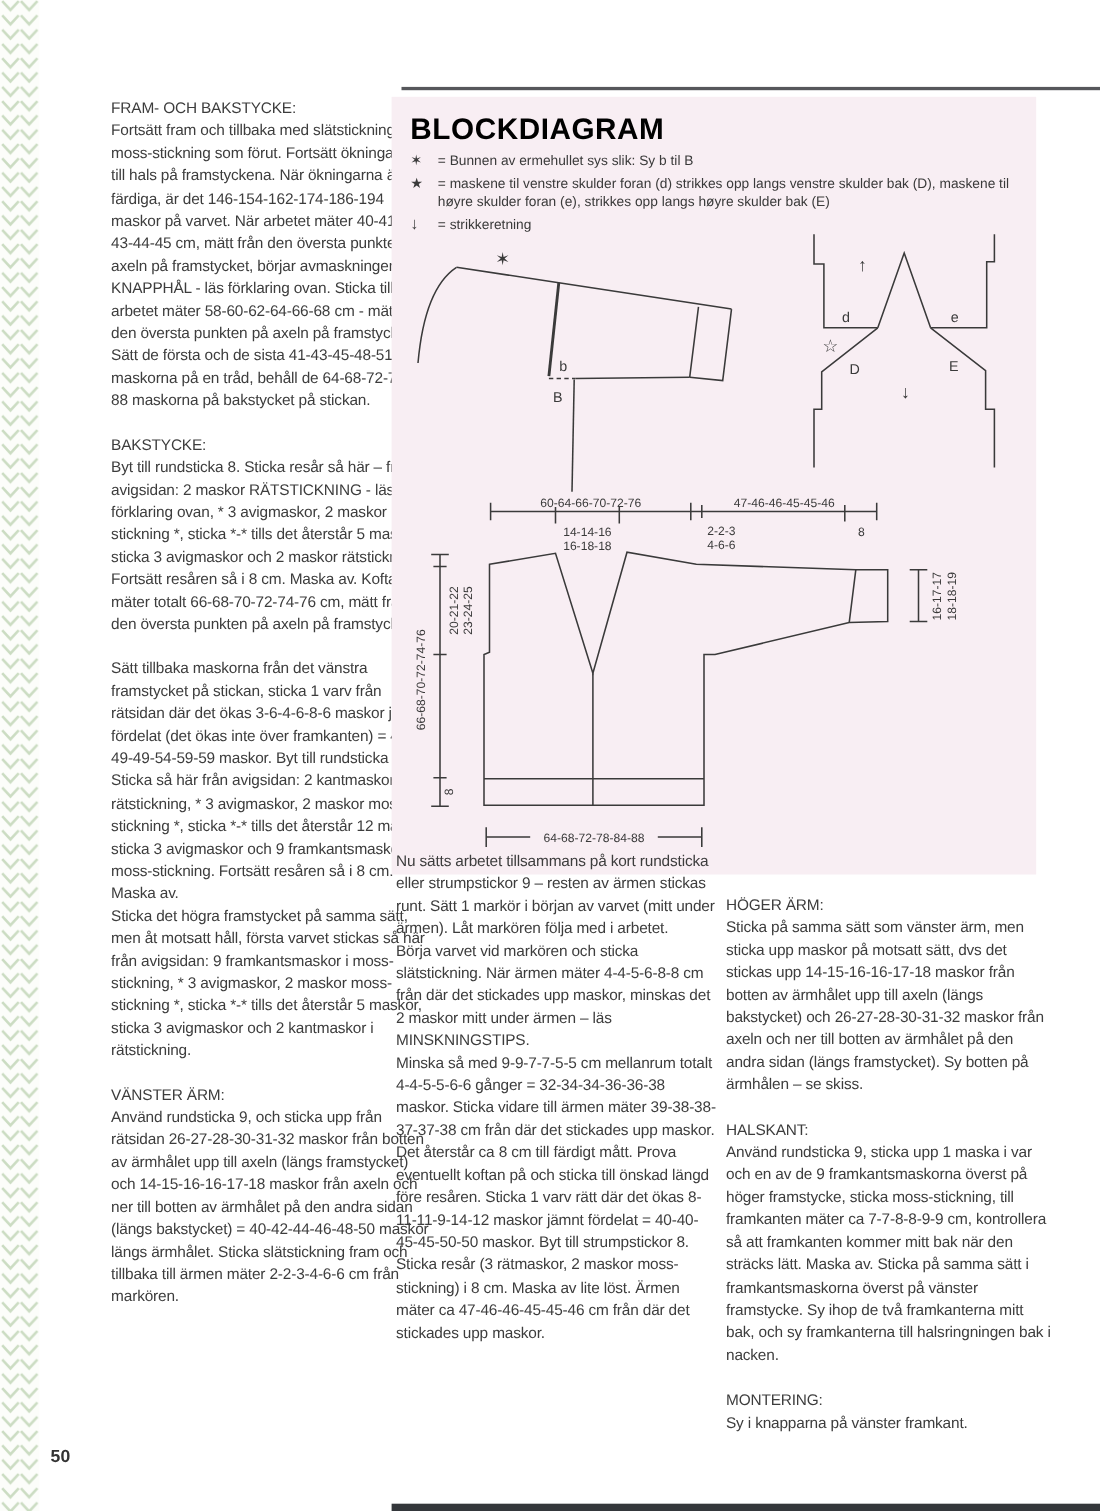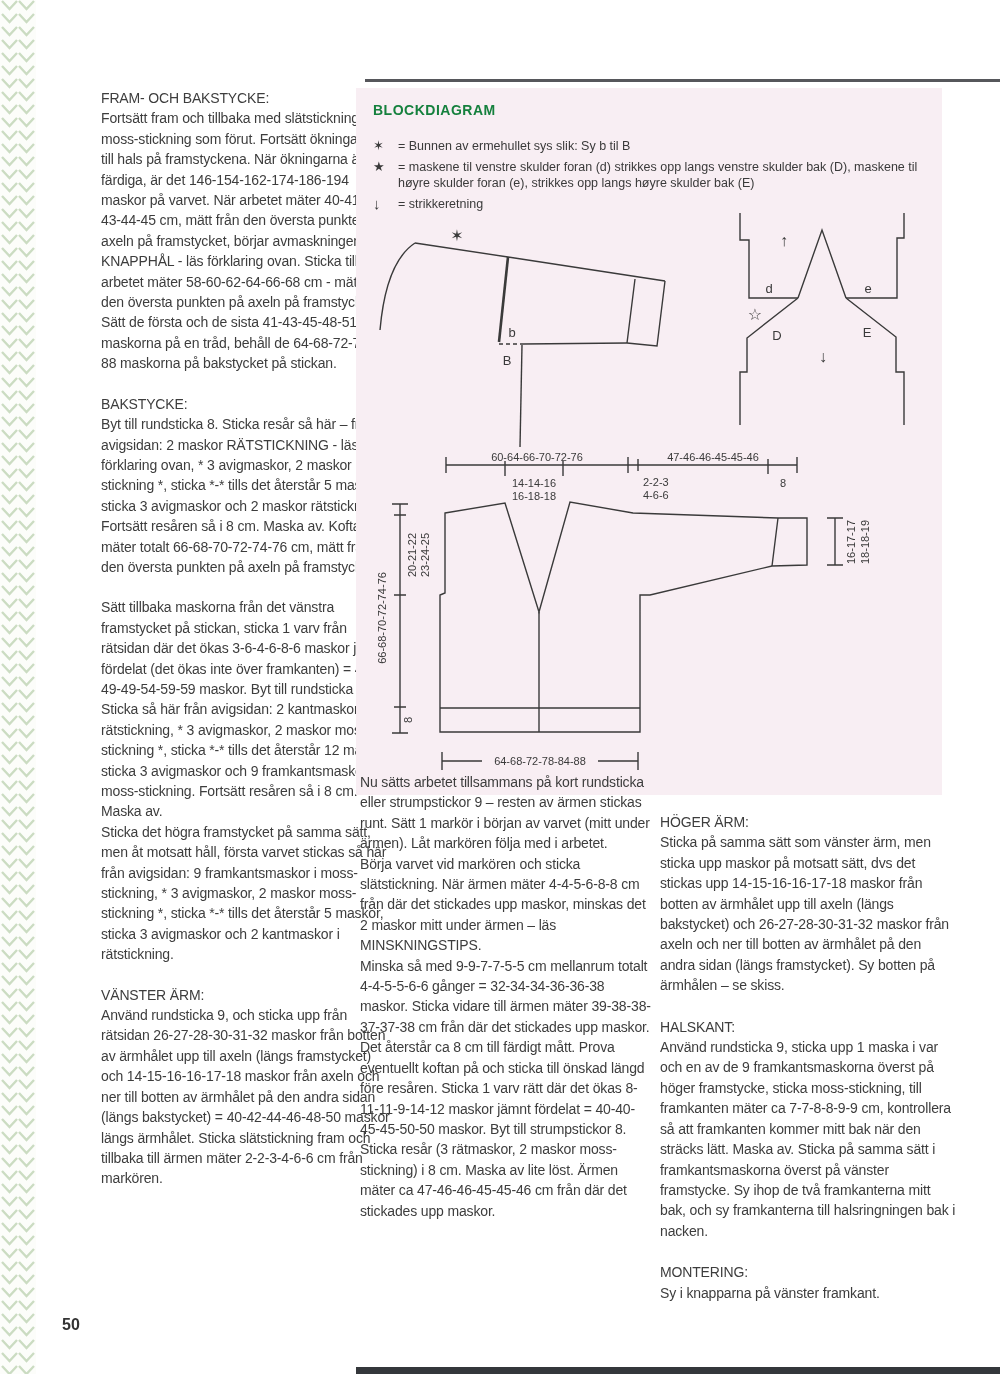--- a/index.html
+++ b/index.html
@@ -17,37 +17,37 @@
   #mid-col{left:360px;top:772px;width:292px;}
   #right-col{left:660px;top:812px;width:298px;}
   #right-col .sec{margin-bottom:21px;}
 
   #pink-box{
     position:absolute;left:356px;top:88px;width:586px;height:707px;
     background:#f8eef3;
   }
   #diagram-title{
     position:absolute;left:17px;top:14px;margin:0;
-    font-size:14px;font-weight:bold;letter-spacing:0.5px;color:#15803d;
+    font-size:27px;font-weight:bold;letter-spacing:0.5px;color:#000000;
   }
   #legend{position:absolute;left:17px;top:50px;width:556px;font-size:12.5px;line-height:16.5px;color:#3a3a3a;}
   .legend-row{display:flex;margin-bottom:4px;}
   .legend-sym{width:25px;flex:0 0 25px;font-size:13px;}
   .legend-row:last-child .legend-sym{font-size:15px;}
   .legend-text{flex:1;}
   #diagram-svg{position:absolute;left:0;top:0;}
   #diagram-svg text{font-family:"Liberation Sans", sans-serif;fill:#3a3a3a;}
   .meas{font-size:11px;}
   .lbl{font-size:13px;}
   .sym{font-size:16px;}
 
   #top-rule{position:absolute;left:365px;top:79px;width:635px;height:3px;background:#56575b;}
   #bottom-rule{position:absolute;left:356px;top:1367px;width:644px;height:7px;background:#34373b;}
 
-  #page-number{position:absolute;left:62px;top:1316px;font-size:16px;font-weight:bold;color:#333;}
+  #page-number{position:absolute;left:46px;top:1316px;font-size:16px;font-weight:bold;color:#333;}
   #left-border{position:absolute;left:0;top:0;}
 </style>
 </head>
 <body>
 
 <svg id="left-border" width="36" height="1374" viewBox="0 0 36 1374">
   <defs>
     <pattern id="knit" width="36" height="13" patternUnits="userSpaceOnUse">
       <path d="M2,1 L9.5,9 L17,1" fill="none" stroke="#cbdcc2" stroke-width="2.4"></path>
       <path d="M19,1 L26.5,9 L34,1" fill="none" stroke="#cbdcc2" stroke-width="2.4"></path>

